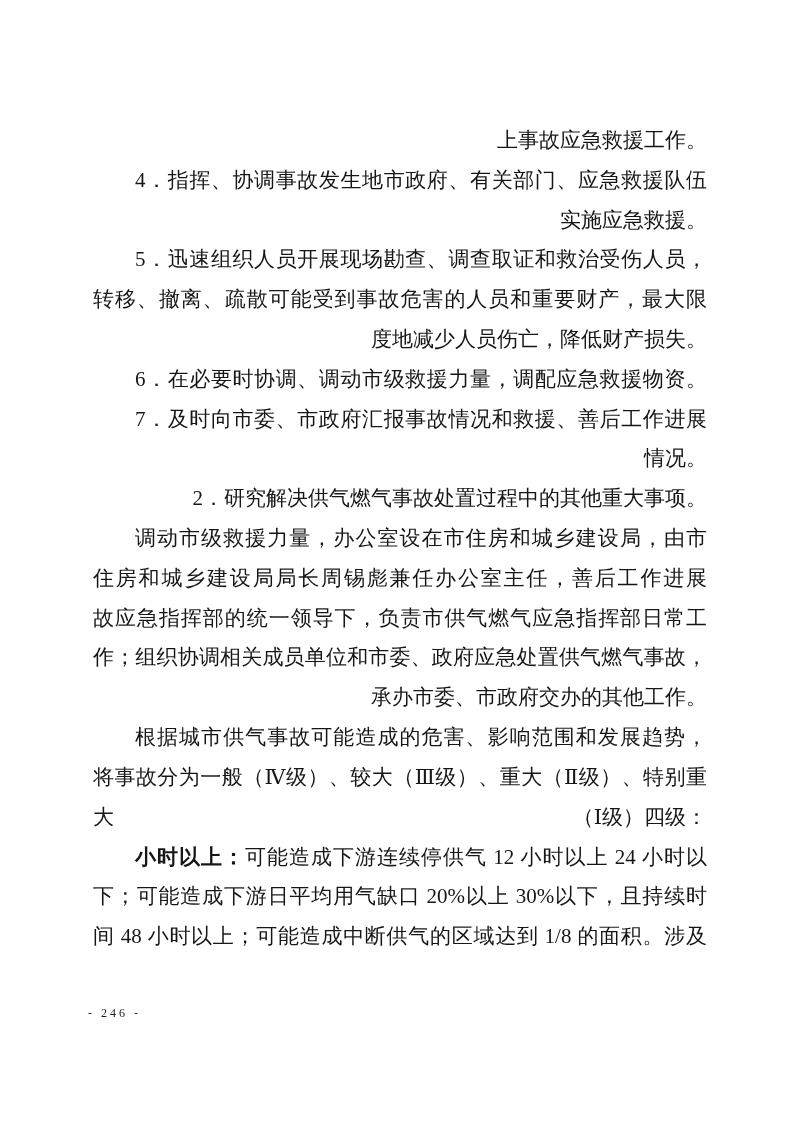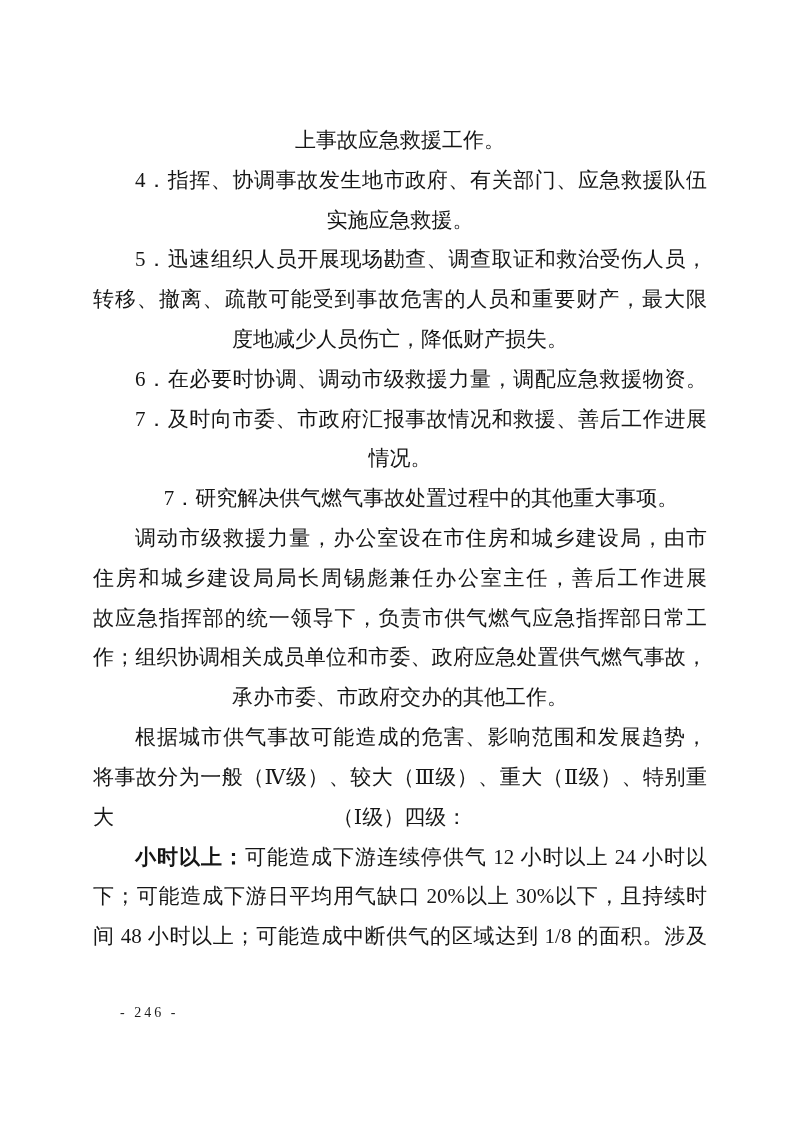--- a/index.html
+++ b/index.html
@@ -18,58 +18,58 @@
   .text-block{
     position:absolute;
     left:93px;
     top:121px;
     width:614px;
   }
   .line{
     font-size:21px;
     line-height:39.8px;
     height:39.8px;
-    text-align:center;
+    text-align:right;
     white-space:normal;
   }
   .line.indent{ text-indent:42px; }
   .line.full{
     text-align:justify;
     text-align-last:justify;
   }
   .hei{
     font-family:"Liberation Sans","DejaVu Sans",sans-serif;
     font-weight:bold;
   }
   .page-number{
     position:absolute;
-    left:120px;
+    left:88px;
     top:1001px;
-    font-size:14px;
+    font-size:12px;
     line-height:24px;
     letter-spacing:3px;
     color:#1c1c1c;
     font-family:"Liberation Serif","DejaVu Serif",serif;
   }
 </style>
 </head>
 <body>
 
 <div class="page">
   <div class="text-block">
       <div class="line"><span>上事故应急救援工作。</span></div>
       <div class="line indent full"><span>4．指挥、协调事故发生地市政府、有关部门、应急救援队伍</span></div>
       <div class="line"><span>实施应急救援。</span></div>
       <div class="line indent full"><span>5．迅速组织人员开展现场勘查、调查取证和救治受伤人员，</span></div>
       <div class="line full"><span>转移、撤离、疏散可能受到事故危害的人员和重要财产，最大限</span></div>
       <div class="line"><span>度地减少人员伤亡，降低财产损失。</span></div>
       <div class="line indent full"><span>6．在必要时协调、调动市级救援力量，调配应急救援物资。</span></div>
       <div class="line indent full"><span>7．及时向市委、市政府汇报事故情况和救援、善后工作进展</span></div>
       <div class="line"><span>情况。</span></div>
-      <div class="line indent"><span>7．研究解决供气燃气事故处置过程中的其他重大事项。</span></div>
+      <div class="line indent"><span>2．研究解决供气燃气事故处置过程中的其他重大事项。</span></div>
       <div class="line indent full"><span>调动市级救援力量，办公室设在市住房和城乡建设局，由市</span></div>
       <div class="line full"><span>住房和城乡建设局局长周锡彪兼任办公室主任，善后工作进展</span></div>
       <div class="line full"><span>故应急指挥部的统一领导下，负责市供气燃气应急指挥部日常工</span></div>
       <div class="line full"><span>作；组织协调相关成员单位和市委、政府应急处置供气燃气事故，</span></div>
       <div class="line"><span>承办市委、市政府交办的其他工作。</span></div>
       <div class="line indent full"><span>根据城市供气事故可能造成的危害、影响范围和发展趋势，</span></div>
       <div class="line full"><span>将事故分为一般（Ⅳ级）、较大（Ⅲ级）、重大（Ⅱ级）、特别重大</span></div>
       <div class="line"><span>（Ⅰ级）四级：</span></div>
       <div class="line indent full"><span class="hei">小时以上：</span><span>可能造成下游连续停供气 12 小时以上 24 小时以</span></div>
       <div class="line full"><span>下；可能造成下游日平均用气缺口 20%以上 30%以下，且持续时</span></div>

